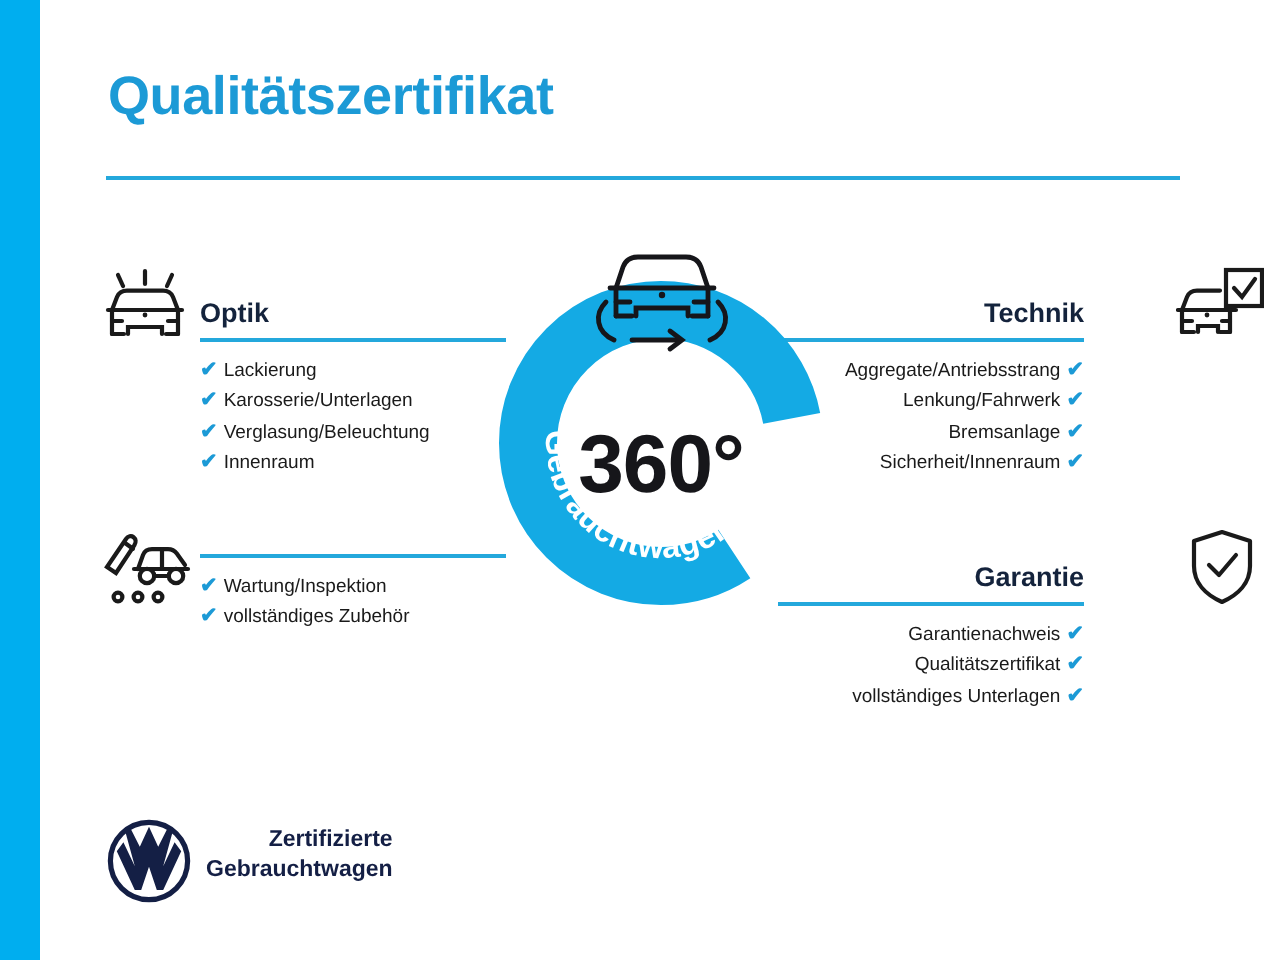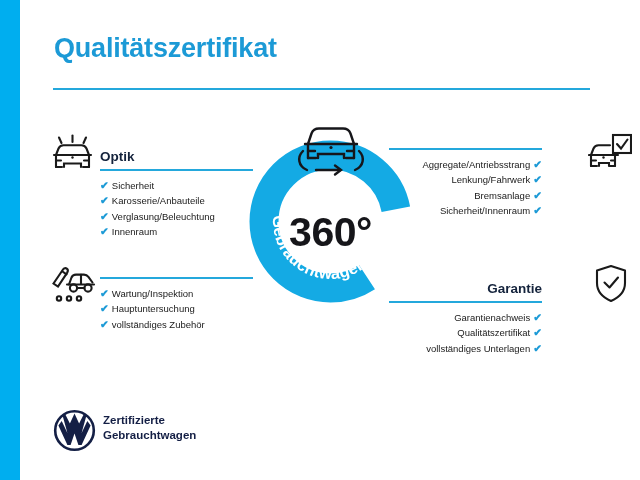--- a/index.html
+++ b/index.html
@@ -135,20 +135,21 @@
   }
   .vw-text {
     position: absolute;
     left: 103px;
     top: 413px;
     font-size: 11.5px;
     font-weight: bold;
     color: #141F45;
     line-height: 14.5px;
     white-space: nowrap;
+    text-align: right;
   }
 </style>
 </head>
 <body>
 
 <div id="page">
 
   <div class="left-bar"></div>
 
   <div class="page-title">Qualitätszertifikat</div>
@@ -165,41 +166,42 @@
       <path d="M6 33 L12 33 M33 33 L39 33"></path>
       <path d="M6 26.5 L11 26.5 M34 26.5 L39 26.5"></path>
       <path d="M14 33 L14 29.5 L31 29.5 L31 33"></path>
       <circle cx="22.5" cy="23.5" r="1.2" fill="#1A1A1A" stroke="none"></circle>
     </svg>
   </div>
   <div class="section left" style="top:148px;">
     <div class="sec-head">Optik</div>
     <div class="sec-rule"></div>
     <ul class="sec-list">
-      <li><span class="check">✔</span><span>Sicherheit</span></li>
-      <li><span class="check">✔</span><span>Karosserie/Anbauteile</span></li>
+      <li><span class="check">✔</span><span>Lackierung</span></li>
+      <li><span class="check">✔</span><span>Karosserie/Unterlagen</span></li>
       <li><span class="check">✔</span><span>Verglasung/Beleuchtung</span></li>
       <li><span class="check">✔</span><span>Innenraum</span></li>
     </ul>
   </div>
 
   <div class="sec-icon" style="left:588px; top:132px;">
     <svg viewBox="0 0 46 42" width="46" height="42" fill="none" stroke="#1A1A1A" stroke-width="2.1" stroke-linecap="round">
       <rect x="25" y="3" width="18" height="18"></rect>
       <path d="M29 12 L33 16.5 L39.5 7.5"></path>
       <path d="M3 23 L5.5 16.5 C6.4 14.3 8 13.3 10.5 13.3 L22 13.3"></path>
       <path d="M1 23 L30 23"></path>
       <path d="M3 23 L3 34 M27 23 L27 34"></path>
       <path d="M3 34 L9 34 M22 34 L27 34"></path>
       <path d="M3 28.5 L8 28.5 M23 28.5 L27 28.5"></path>
       <path d="M11 34 L11 31 L21 31 L21 34"></path>
       <circle cx="15.5" cy="25.5" r="1.2" fill="#1A1A1A" stroke="none"></circle>
     </svg>
   </div>
   <div class="section right" style="top:148px;">
+    <div class="sec-head">Technik</div>
     <div class="sec-rule"></div>
     <ul class="sec-list">
       <li><span>Aggregate/Antriebsstrang</span><span class="check">✔</span></li>
       <li><span>Lenkung/Fahrwerk</span><span class="check">✔</span></li>
       <li><span>Bremsanlage</span><span class="check">✔</span></li>
       <li><span>Sicherheit/Innenraum</span><span class="check">✔</span></li>
     </ul>
   </div>
 
   <div class="sec-icon" style="left:50px; top:263px;">
@@ -214,21 +216,20 @@
       <path d="M27 25 L34.5 25"></path>
       <circle cx="9" cy="35.5" r="2.2"></circle>
       <circle cx="19" cy="35.5" r="2.2"></circle>
       <circle cx="29" cy="35.5" r="2.2"></circle>
     </svg>
   </div>
   <div class="section left" style="top:277px;">
     <div class="sec-rule"></div>
     <ul class="sec-list">
       <li><span class="check">✔</span><span>Wartung/Inspektion</span></li>
-      <li><span class="check">✔</span><span>Hauptuntersuchung</span></li>
       <li><span class="check">✔</span><span>vollständiges Zubehör</span></li>
     </ul>
   </div>
 
   <div class="sec-icon" style="left:588px; top:263px;">
     <svg viewBox="0 0 46 42" width="46" height="42" fill="none" stroke="#1A1A1A" stroke-width="2.1" stroke-linecap="round" stroke-linejoin="round">
       <path d="M9 7.5 L23 3 L37 7.5 L37 20 C37 28.5 31 34.5 23 38 C15 34.5 9 28.5 9 20 Z"></path>
       <path d="M16.5 19.5 L21.5 24.5 L30 14.5"></path>
     </svg>
   </div>

